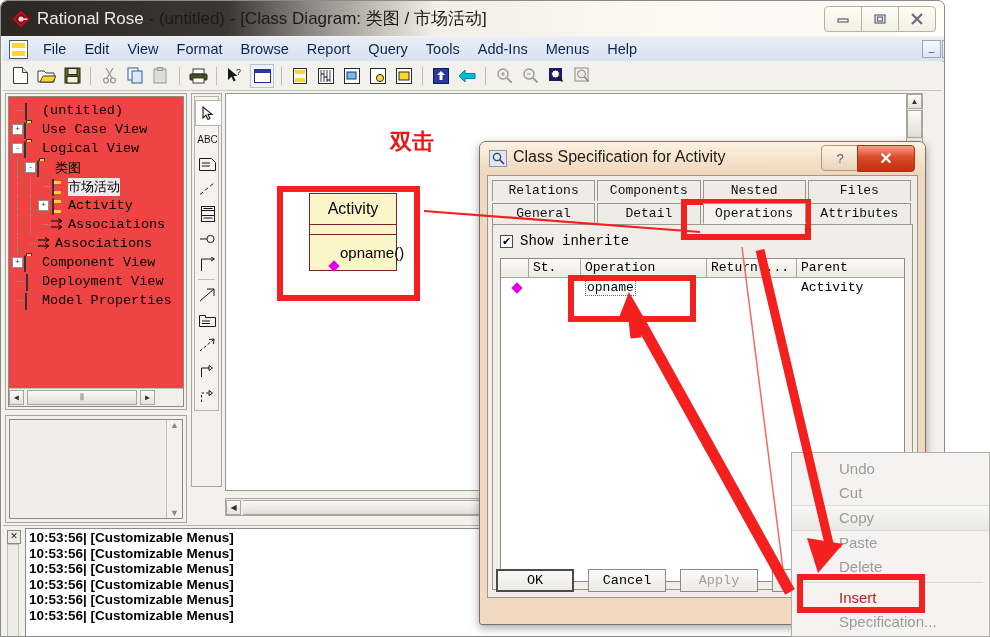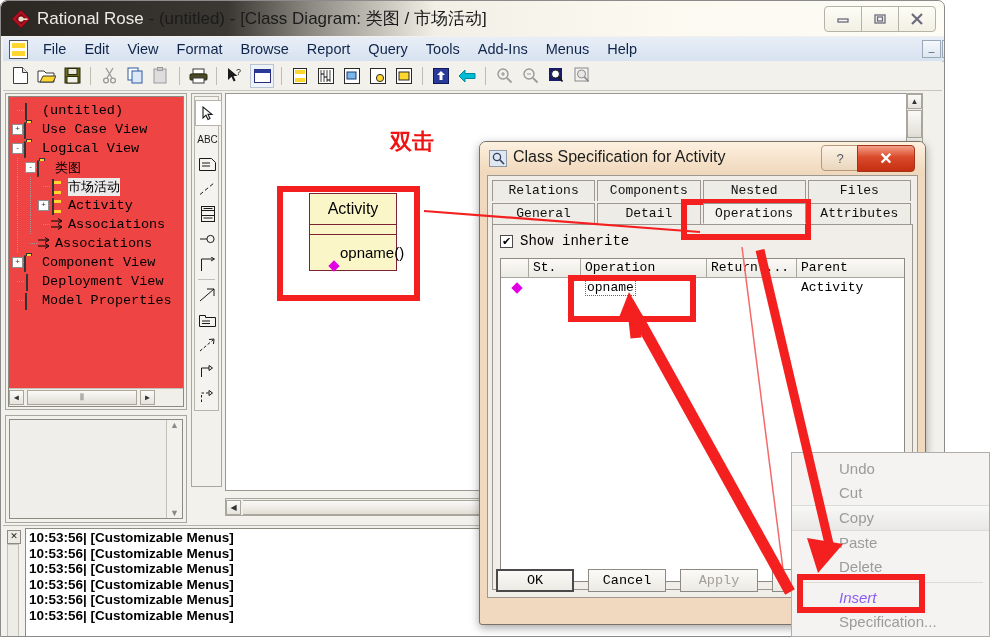--- a/index.html
+++ b/index.html
@@ -331,21 +331,21 @@
   .ctxmenu{
     position:absolute;left:791px;top:452px;width:199px;height:185px;
     background:#f4f3f1;border:1px solid #b0aeab;box-sizing:border-box;
     padding-top:4px;
   }
   .ctx-item{
     height:24px;line-height:24px;padding-left:47px;
     font-family:"Liberation Sans",sans-serif;font-size:15px;color:#9b9b9b;
     white-space:nowrap;
   }
-  .ctx-item.enabled{color:#8b5cf6;font-style:italic;}
+  .ctx-item.enabled{color:#b91c1c;}
   .ctx-item.hl{
     background:linear-gradient(to bottom,#f7f7f6,#e9e8e6);
     border-top:1px solid #dcdbd8;border-bottom:1px solid #dcdbd8;
   }
   .ctx-sep{height:1px;background:#dcdbd8;margin:3px 6px;}
 
   
   .ann{position:absolute;border:6px solid #f42020;box-sizing:border-box;pointer-events:none;}
   .ann-svg{position:absolute;left:0;top:0;width:990px;height:637px;pointer-events:none;}
 </style>

